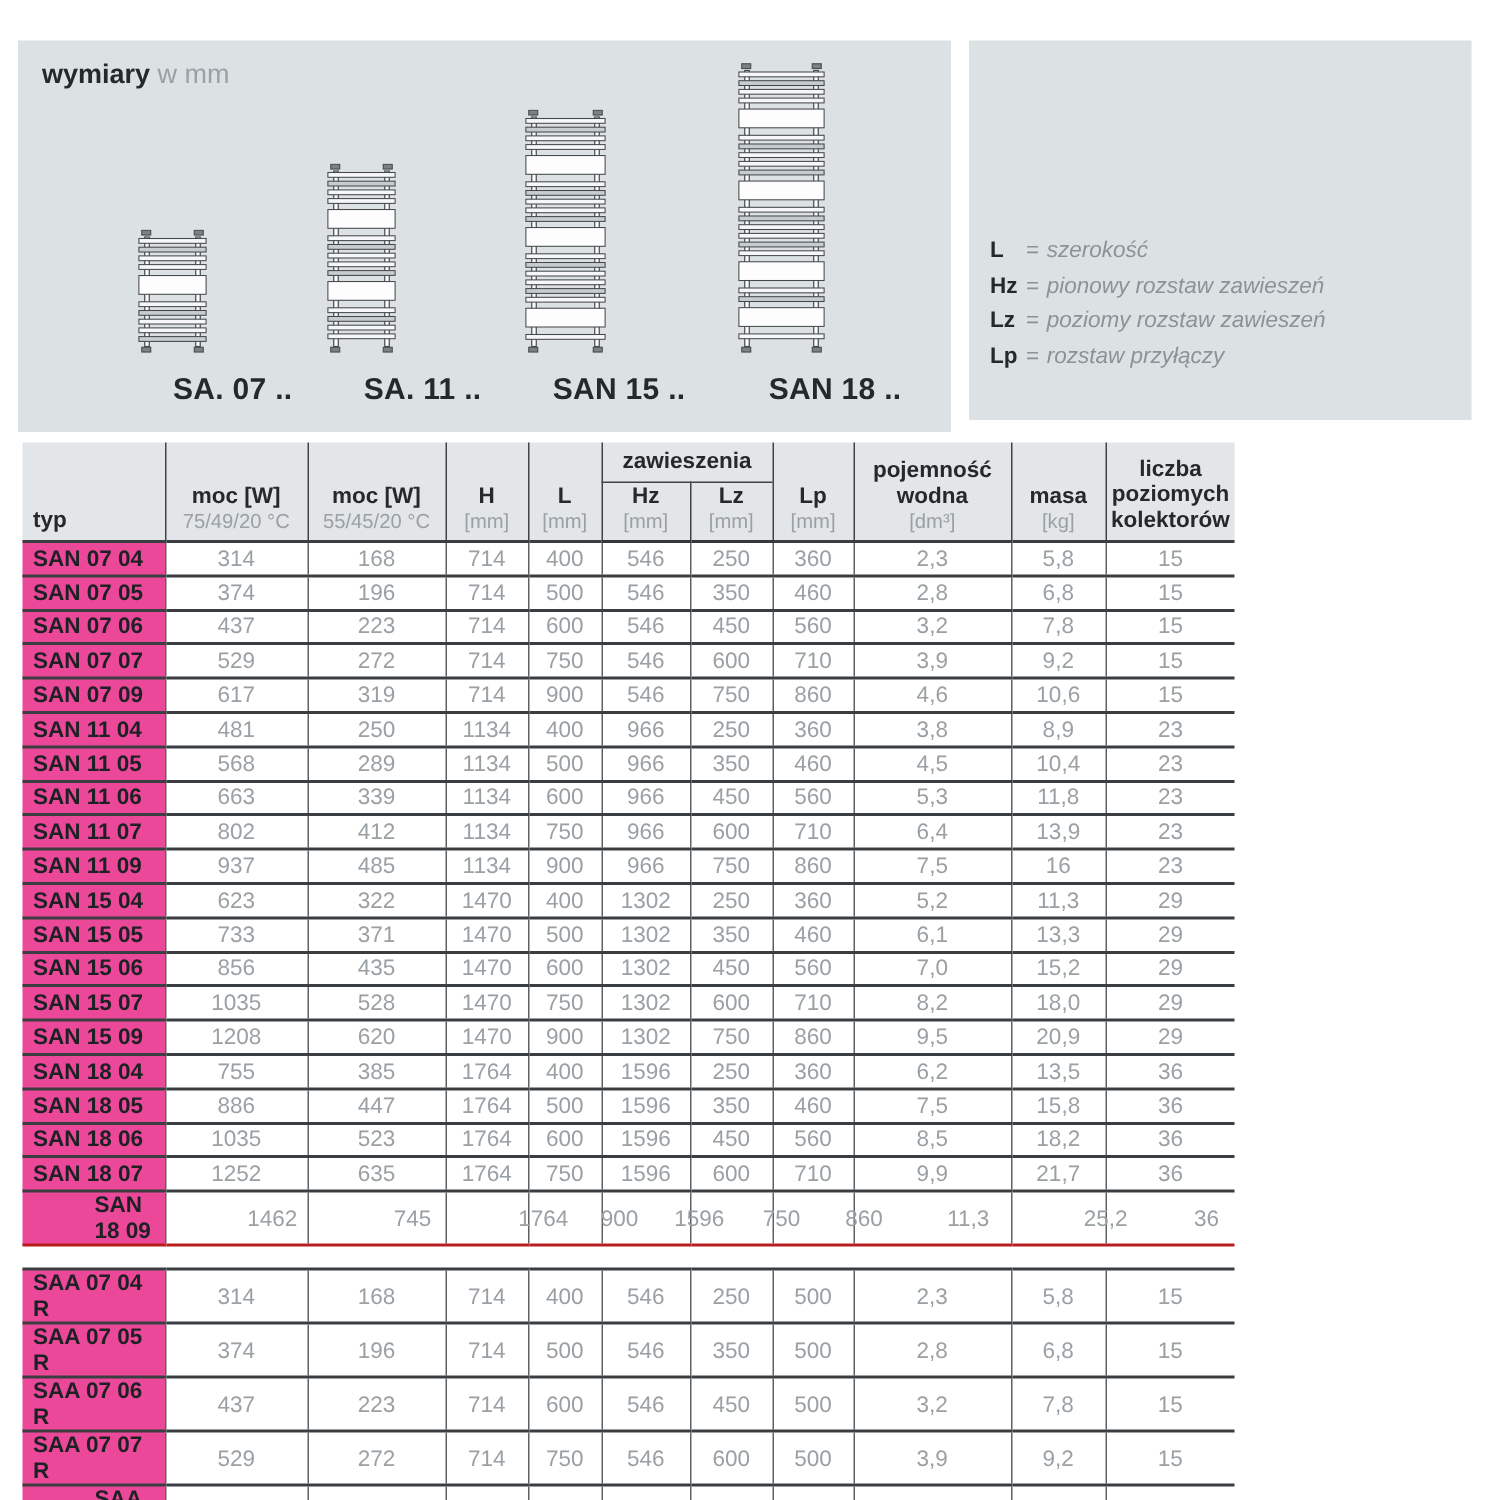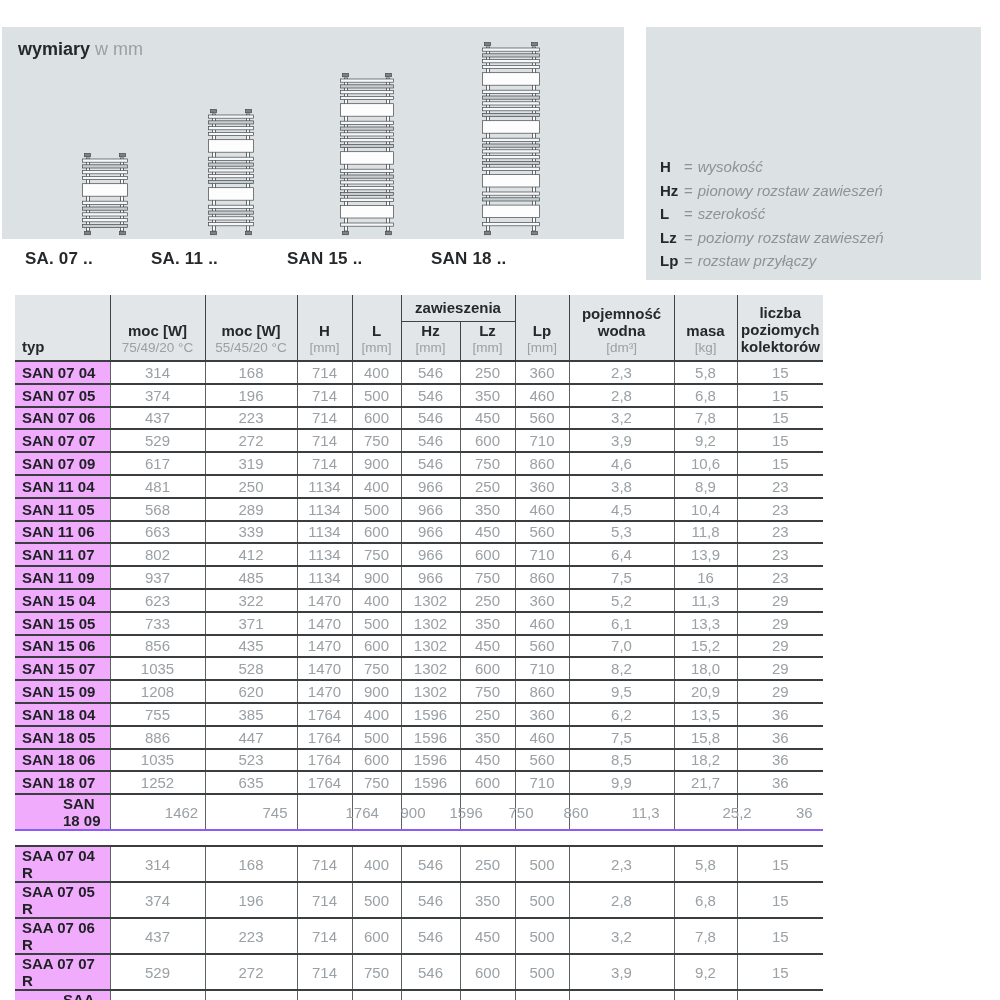--- a/index.html
+++ b/index.html
@@ -1,30 +1,30 @@
 <!DOCTYPE html>
 <html><head>
 <meta charset="utf-8">
 <style>
   html,body{margin:0;padding:0;background:#ffffff;font-family:"Liberation Sans",sans-serif;}
   .page{position:relative;width:1000px;height:1000px;background:#ffffff;overflow:hidden;}
 
   
   .panel{position:absolute;background:#dce1e4;}
-  .panel-figures{left:2px;top:27px;width:622px;height:212px;}
+  .panel-figures{left:12px;top:27px;width:622px;height:261px;}
   .panel-legend{left:646px;top:27px;width:335px;height:253px;}
 
   .dim-title{position:absolute;left:16px;top:12px;font-size:18px;color:#26292c;}
   .dim-title .bold{font-weight:bold;color:#26292c;}
   .dim-title .light{font-weight:normal;color:#9aa0a4;}
 
   .figure{position:absolute;}
   .figure svg{display:block;}
-  .figure-label{position:absolute;top:215px;width:160px;text-align:left;
-    font-size:17px;font-weight:bold;color:#26292c;letter-spacing:0.2px;}
+  .figure-label{position:absolute;top:215px;width:160px;text-align:right;
+    font-size:20px;font-weight:bold;color:#26292c;letter-spacing:0.2px;}
 
   .legend-block{position:absolute;left:14px;top:128px;}
   .legend-item{height:23.5px;line-height:23.5px;font-size:15px;white-space:nowrap;}
   .legend-key{display:inline-block;width:24px;font-weight:bold;color:#26292c;font-style:normal;}
   .legend-eq{color:#8d9296;margin-right:5px;}
   .legend-desc{color:#8d9296;font-style:italic;}
 
   
   .tables{position:absolute;left:15px;top:295px;width:808px;}
   table{border-collapse:collapse;table-layout:fixed;width:808px;}
@@ -38,24 +38,24 @@
   tr.hrow2 th{border-top:1.5px solid #3f4346;}
   thead tr:last-child th{border-bottom:2px solid #33373a;}
   th .unit{display:block;font-weight:normal;color:#9aa0a4;font-size:13.5px;margin-top:1px;}
   th .tline{display:block;line-height:17px;}
   th.typ-h{text-align:left;padding-left:7px;}
   th.zaw{height:24px;vertical-align:middle;padding-bottom:2px;}
 
   td{height:20.8px;padding:0;text-align:center;font-size:15px;color:#9aa0a4;
      background:#ffffff;border-top:2px solid #3a3e41;
      border-left:1px solid #5d6164;border-right:1px solid #5d6164;}
-  td.typ{background:#f0abfc;color:#1e2124;font-weight:bold;text-align:left;
+  td.typ{background:#ec4899;color:#1e2124;font-weight:bold;text-align:left;
      padding-left:7px;font-size:15px;letter-spacing:0px;border-left:none;}
   td:last-child{border-right:none;}
-  tbody tr:last-child td{border-bottom:2px solid #8b5cf6;padding-left:48px;}
+  tbody tr:last-child td{border-bottom:2px solid #b91c1c;padding-left:48px;}
 </style>
 </head>
 <body>
 
 <div class="page">
 
   <div class="panel panel-figures">
     <div class="dim-title">
       <span class="bold">wymiary</span>
       <span class="light">w mm</span>
@@ -169,23 +169,22 @@
             <rect x="2.5" y="186" width="6" height="3.2" fill="#7d8184" stroke="#45494c" stroke-width="0.7"></rect>
             <rect x="49.5" y="186" width="6" height="3.2" fill="#7d8184" stroke="#45494c" stroke-width="0.7"></rect>
           </svg>
           <div class="figure-label" style="left: -51px; top: 207px;">SAN 18 ..</div>
         </div>
       </div>
   </div>
 
   <div class="panel panel-legend">
     <div class="legend-block" id="legend">
-        <div class="legend-item"><span class="legend-key">H</span><span class="legend-eq">=</span><span class="legend-desc">wysokość</span></div>
+        <div class="legend-item"><span class="legend-key">L</span><span class="legend-eq">=</span><span class="legend-desc">szerokość</span></div>
         <div class="legend-item"><span class="legend-key">Hz</span><span class="legend-eq">=</span><span class="legend-desc">pionowy rozstaw zawieszeń</span></div>
-        <div class="legend-item"><span class="legend-key">L</span><span class="legend-eq">=</span><span class="legend-desc">szerokość</span></div>
         <div class="legend-item"><span class="legend-key">Lz</span><span class="legend-eq">=</span><span class="legend-desc">poziomy rozstaw zawieszeń</span></div>
         <div class="legend-item"><span class="legend-key">Lp</span><span class="legend-eq">=</span><span class="legend-desc">rozstaw przyłączy</span></div>
       </div>
   </div>
 
   <div class="tables">
     <table class="first">
       <colgroup>
         <col style="width:95px">
           <col style="width:95px">

